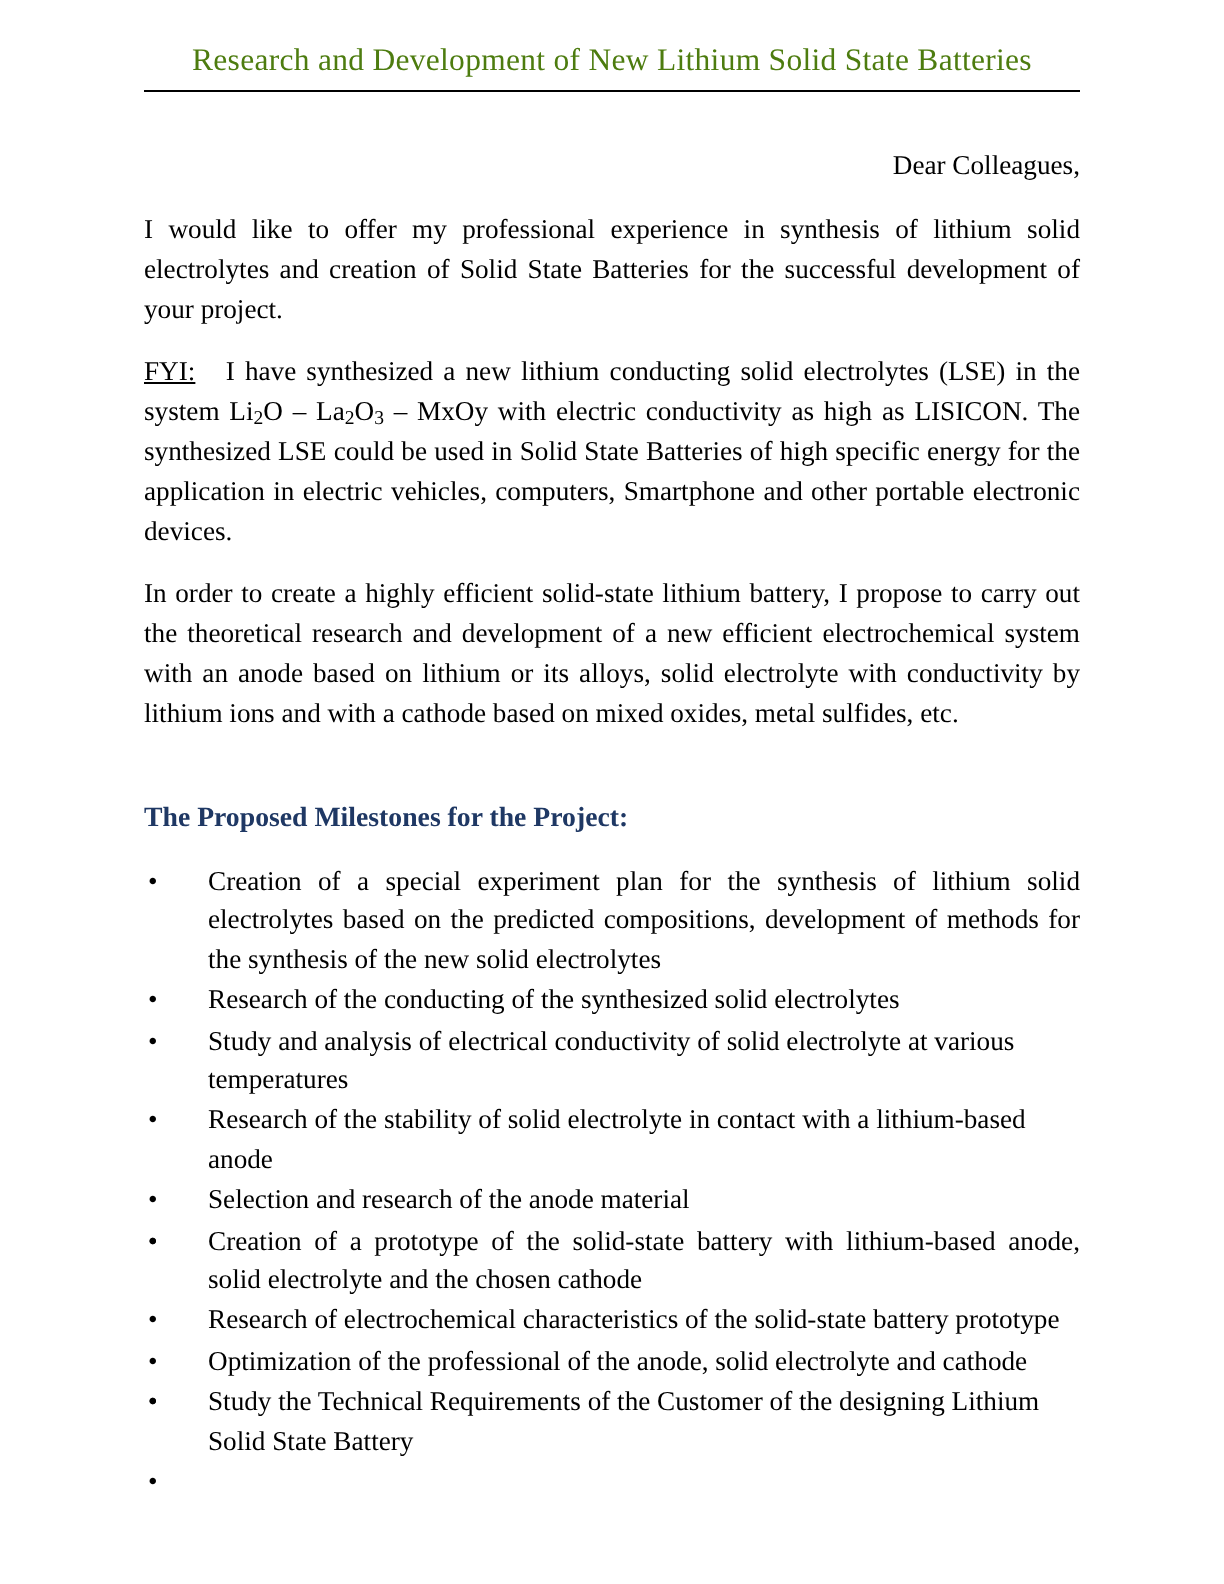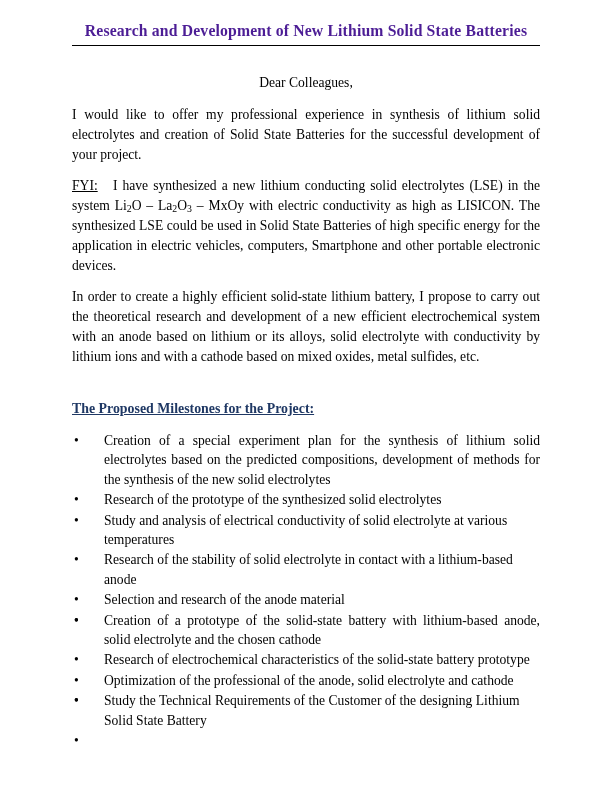--- a/index.html
+++ b/index.html
@@ -19,22 +19,22 @@
     width: 612px;
     height: 792px;
     box-sizing: border-box;
     padding: 0;
   }
   .title-block {
     padding: 22px 72px 0 72px;
   }
   .doc-title {
     font-size: 11.8pt;
-    font-weight: bold;
-    color: #4c1d95;
+    font-weight: normal;
+    color: #4d7c0f;
     text-align: center;
     letter-spacing: 0.01em;
     line-height: 1.15;
     margin: 0;
   }
   .title-rule {
     margin-top: 5px;
     border: none;
     border-top: 1.6px solid #000000;
     height: 0;
@@ -45,30 +45,29 @@
     margin-top: 27px;
   }
   p.para {
     font-size: 10.2pt;
     line-height: 1.47;
     margin: 0 0 11.5px 0;
     text-align: justify;
     text-justify: inter-word;
   }
   p.para.nojust {
-    text-align: center;
+    text-align: right;
   }
   .u {
     text-decoration: underline;
   }
   .section-head {
     font-size: 10.4pt;
     font-weight: bold;
     color: #1F3864;
-    text-decoration: underline;
     margin: 22px 0 14px 0;
     display: inline-block;
   }
   .milestones {
     margin: 0;
     padding: 0;
     list-style: none;
   }
   .milestones li {
     position: relative;
@@ -114,21 +113,21 @@
     <p class="para"><span class="u">FYI:</span>&nbsp;&nbsp; <span>I have synthesized a new lithium conducting solid electrolytes (LSE) in the system Li</span><sub>2</sub><span>O – La</span><sub>2</sub><span>O</span><sub>3</sub><span> – MxOy  with electric conductivity as high as LISICON.  The synthesized LSE could be used in Solid State Batteries of high specific energy for the application in electric vehicles, computers, Smartphone and other portable electronic devices.</span></p>
 
     <p class="para">In order to create a highly efficient solid-state lithium battery, I propose to carry out the theoretical research and development of a new efficient electrochemical system with an anode based on lithium or its alloys, solid electrolyte with conductivity by lithium ions and with a cathode based on mixed oxides, metal sulfides, etc.</p>
 
     <div>
       <span class="section-head">The Proposed Milestones for the Project:</span>
     </div>
 
     <ul class="milestones" id="milestones-list">
         <li class="just"><span class="bullet">•</span><span>Creation of a special experiment plan for the synthesis of lithium solid electrolytes based on the predicted compositions, development of methods for the synthesis of the new solid electrolytes</span></li>
-        <li><span class="bullet">•</span><span>Research of the prototype of the synthesized solid electrolytes</span></li>
+        <li><span class="bullet">•</span><span>Research of the conducting of the synthesized solid electrolytes</span></li>
         <li><span class="bullet">•</span><span>Study and analysis of electrical conductivity of solid electrolyte  at various temperatures</span></li>
         <li><span class="bullet">•</span><span>Research of the stability of solid electrolyte in contact with a lithium-based anode</span></li>
         <li><span class="bullet">•</span><span>Selection and research of the anode material</span></li>
         <li><span class="bullet">•</span></li>
         <li class="just"><span class="bullet">•</span><span>Creation of a prototype of the solid-state battery with lithium-based anode, solid electrolyte and the chosen cathode</span></li>
         <li><span class="bullet">•</span><span>Research of electrochemical characteristics of the solid-state battery prototype</span></li>
         <li><span class="bullet">•</span><span>Optimization of the professional of the anode, solid electrolyte and cathode</span></li>
         <li><span class="bullet">•</span></li>
         <li><span class="bullet">•</span><span>Study the Technical Requirements of the Customer of the designing Lithium Solid State Battery</span></li>
         <li class="just">

